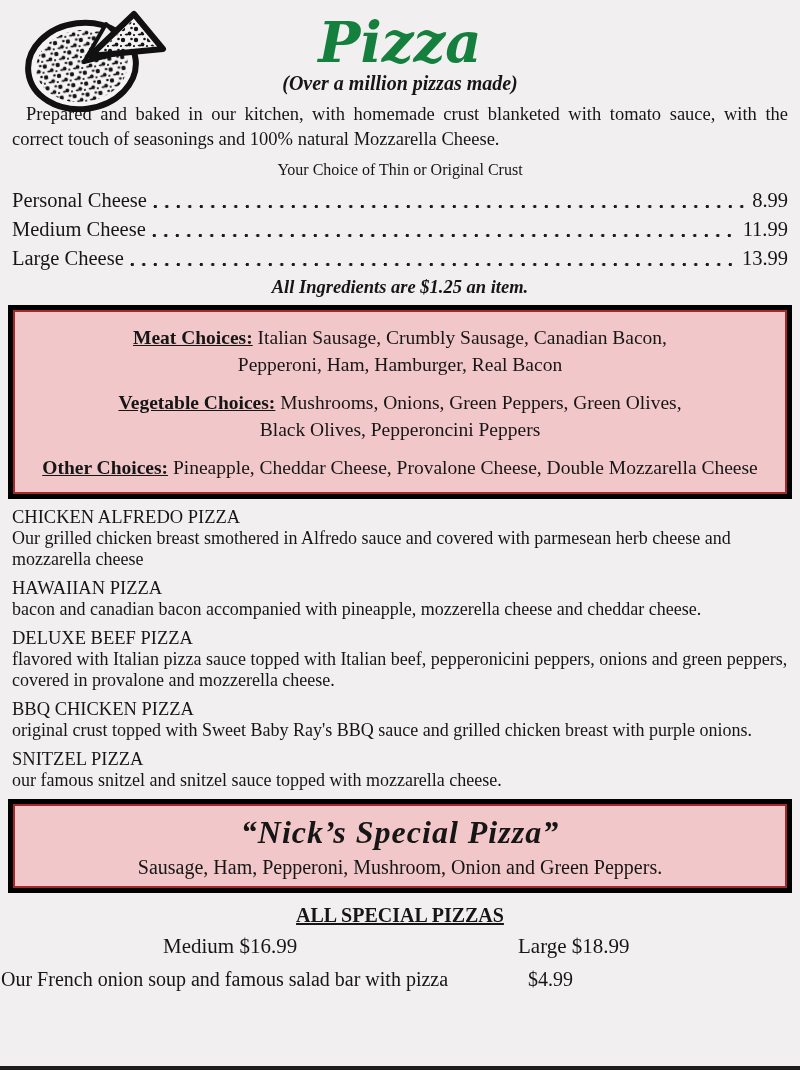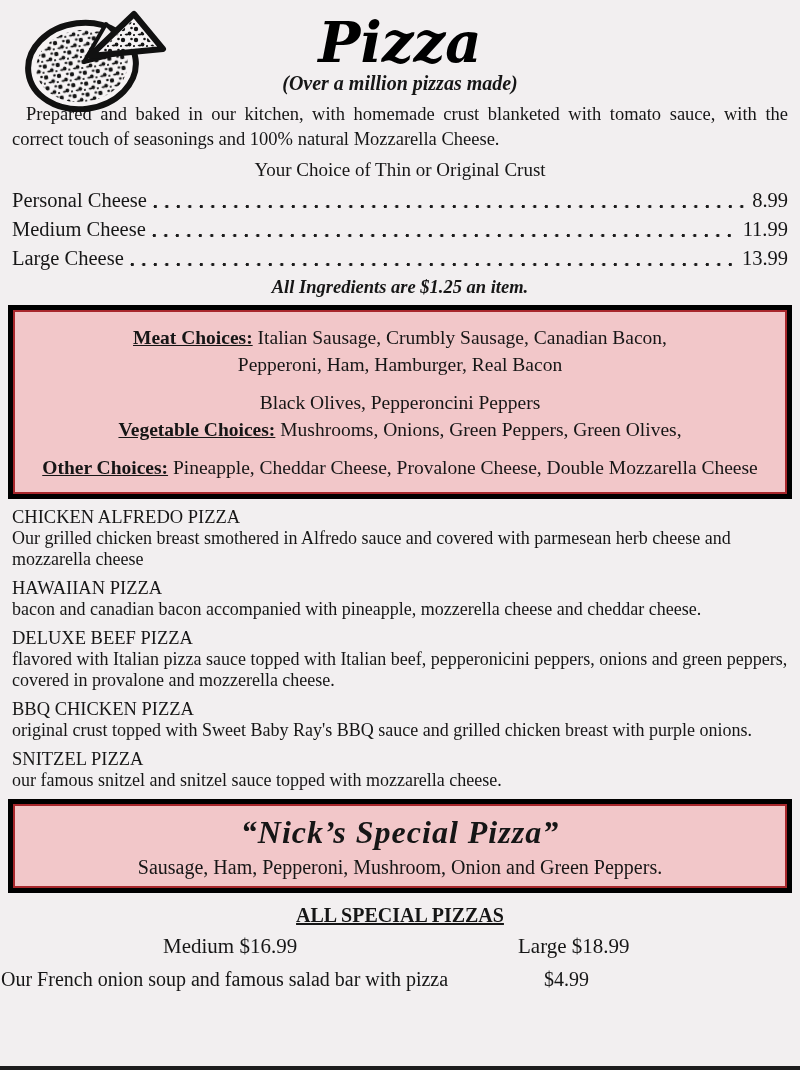--- a/index.html
+++ b/index.html
@@ -6,29 +6,29 @@
   .page {
     position:relative; width:800px; height:1070px; margin:0 auto;
     background:#f2eff0; color:#161616; overflow:hidden;
     font-family:"Liberation Serif", serif;
   }
   
   .logo { position:absolute; left:16px; top:4px; width:152px; height:108px; }
   .header { text-align:center; padding-top:14px; }
   .title {
     font-family:"DejaVu Serif", serif; font-style:italic; font-weight:bold;
-    font-size:56px; line-height:1.02; color:#000000;
+    font-size:56px; line-height:1.02; color:#15803d;
   }
   .subtitle { font-size:20px; font-weight:bold; font-style:italic; margin-top:1px; }
   
   .intro {
     margin:7px 12px 0 12px; font-size:18.5px; line-height:25px;
     text-align:justify; text-indent:14px;
   }
-  .crust { text-align:center; font-size:19px; margin-top:7px; line-height:22px; }
+  .crust { text-align:center; font-size:16px; margin-top:7px; line-height:22px; }
   
   .prices { margin:5px 12px 0 12px; }
   .price-row { display:flex; align-items:baseline; font-size:20.5px; line-height:29px; }
   .leader {
     flex:1; align-self:flex-end; height:7px; margin:0 7px 5px 6px;
     background-image:radial-gradient(circle at 2.2px 3.5px, #1b1b1b 1.45px, transparent 1.9px);
     background-size:11.5px 7px; background-repeat:repeat-x;
   }
   
   .notes { text-align:center; font-weight:bold; font-style:italic; font-size:18.5px; line-height:25px; margin-top:2px; }
@@ -55,21 +55,21 @@
     font-family:Liberation Serif, serif; font-style:italic; font-weight:bold;
     font-size:32px; line-height:36px; letter-spacing:1px;
   }
   .nicks-desc { font-size:20px; line-height:24px; margin-top:5px; }
   
   .all-special { text-align:center; font-weight:bold; text-decoration:underline; font-size:20px; line-height:22px; margin-top:11px; }
   .size-row { position:relative; margin-top:7px; font-size:21px; line-height:26px; height:26px; }
   .size-medium { position:absolute; left:163px; }
   .size-large { position:absolute; left:518px; }
   .soup-row { position:relative; margin-top:9px; font-size:20px; line-height:22px; padding-left:1px; }
-  .soup-price { position:absolute; left:544px; top:0; }
+  .soup-price { position:absolute; left:528px; top:0; }
   
   .scan-edge { position:absolute; left:0; right:0; bottom:0; height:4px; background:#1d1d1d; }
 </style>
 </head>
 <body>
 
 <div class="page">
 
   <div class="logo">
     <svg viewBox="0 0 152 108" width="152" height="108" aria-hidden="true">
@@ -122,25 +122,25 @@
 
   <div class="pink-box choices-box">
     <div class="choice-group">
       <div class="choice-line">
         <span class="choice-label">Meat Choices:</span>
         <span>Italian Sausage, Crumbly Sausage, Canadian Bacon,</span>
       </div>
       <div class="choice-line">Pepperoni, Ham, Hamburger, Real Bacon</div>
     </div>
     <div class="choice-group">
-      <div class="choice-line">Black Olives, Pepperoncini Peppers</div>
       <div class="choice-line">
         <span class="choice-label">Vegetable Choices:</span>
         <span>Mushrooms, Onions, Green Peppers, Green Olives,</span>
       </div>
+      <div class="choice-line">Black Olives, Pepperoncini Peppers</div>
     </div>
     <div class="choice-group">
       <div class="choice-line">
         <span class="choice-label">Other Choices:</span>
         <span>Pineapple, Cheddar Cheese, Provalone Cheese, Double Mozzarella Cheese</span>
       </div>
     </div>
   </div>
 
   <div class="specialty">

